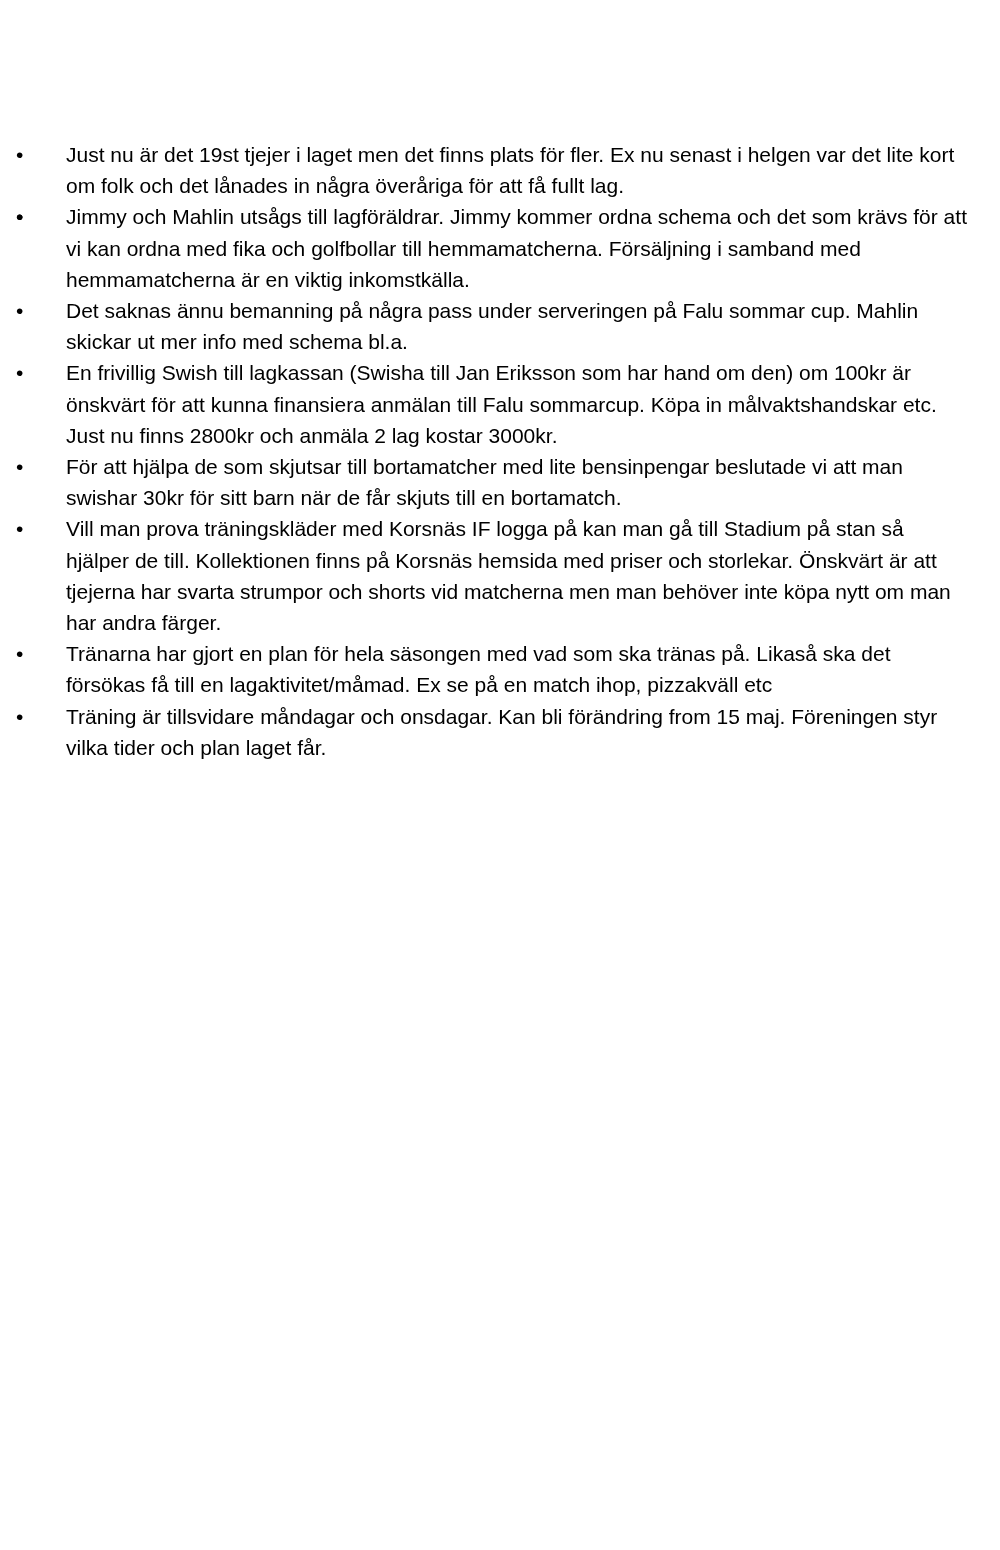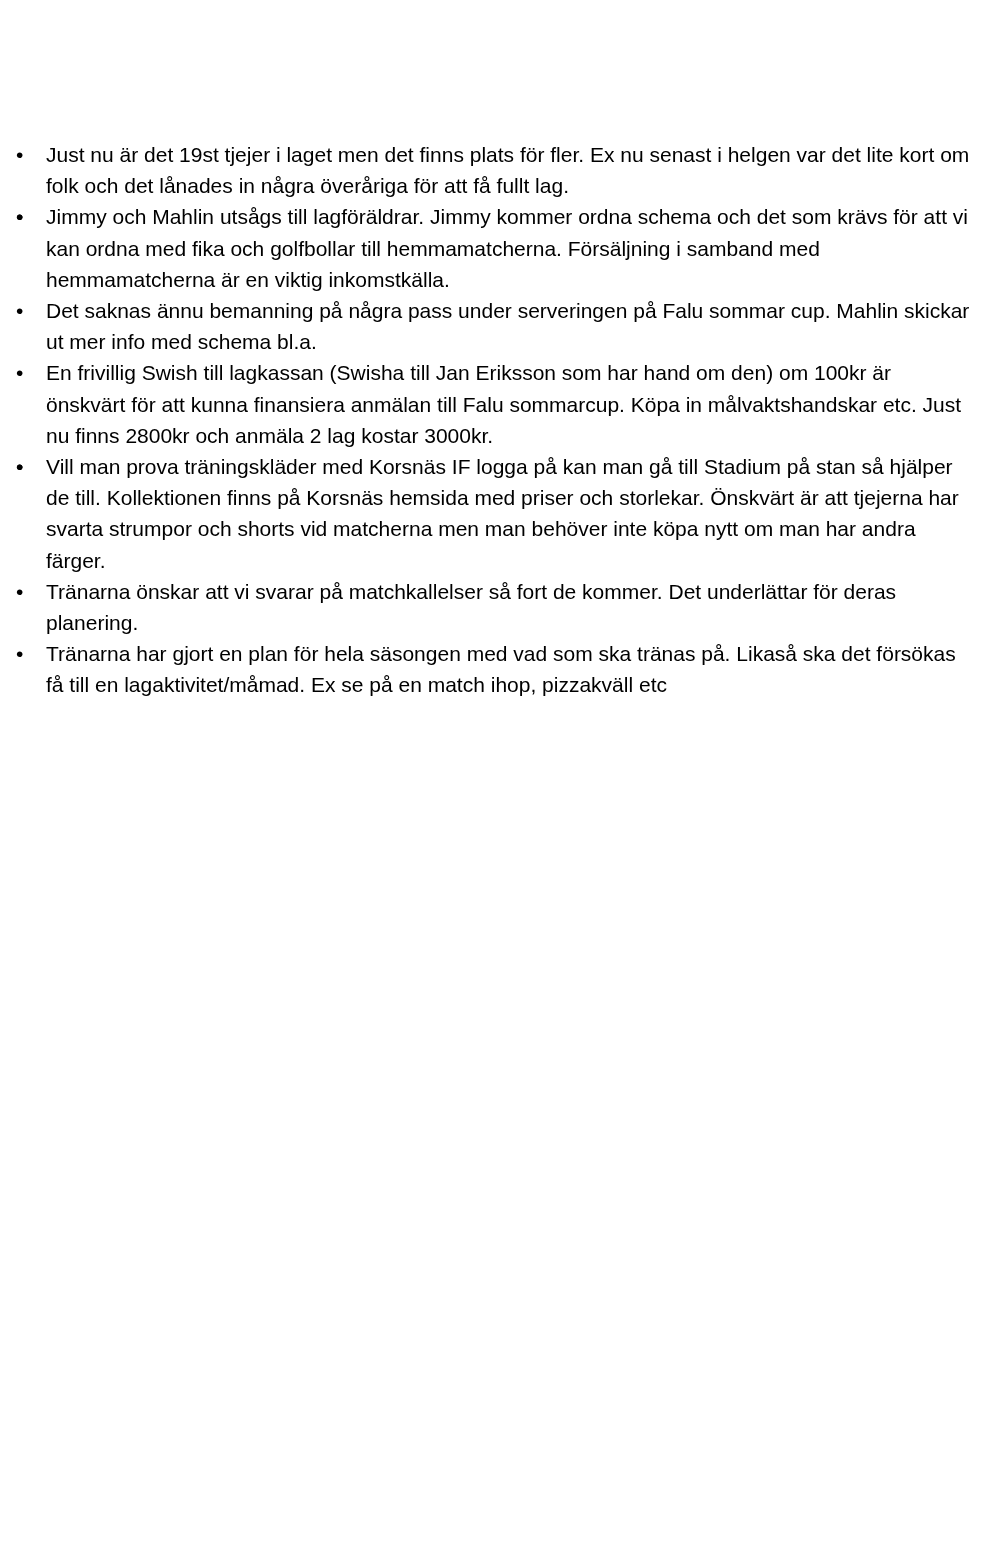--- a/index.html
+++ b/index.html
@@ -20,21 +20,21 @@
     padding-top: 139px;
   }
   ul.bullet-list {
     list-style: none;
     margin: 0;
     padding: 0;
   }
   ul.bullet-list > li {
     position: relative;
     margin-right: 30px;
-    padding-left: 46px;
+    padding-left: 66px;
     font-size: 21px;
     line-height: 31.2px;
     color: #000000;
     text-align: left;
   }
   .bullet-dot {
     position: absolute;
     left: 16px;
     top: 0;
     line-height: 31.2px;
@@ -64,27 +64,28 @@
     <li>
       <span class="bullet-dot"></span>
       <span>Det saknas ännu bemanning på några pass under serveringen på Falu sommar cup. Mahlin skickar ut mer info med schema bl.a.</span>
     </li>
     <li>
       <span class="bullet-dot"></span>
       <span>En frivillig Swish till lagkassan (Swisha till Jan Eriksson som har hand om den) om 100kr är önskvärt för att kunna finansiera anmälan till Falu sommarcup. Köpa in målvaktshandskar etc. Just nu finns 2800kr och anmäla 2 lag kostar 3000kr.</span>
     </li>
     <li>
       <span class="bullet-dot"></span>
+      <span>För att hjälpa de som skjutsar till bortamatcher med lite bensinpengar beslutade vi att man swishar 30kr för sitt barn när de får skjuts till en bortamatch.</span>
     </li>
     <li>
       <span class="bullet-dot"></span>
       <span>Vill man prova träningskläder med Korsnäs IF logga på kan man gå till Stadium på stan så hjälper de till. Kollektionen finns på Korsnäs hemsida med priser och storlekar. Önskvärt är att tjejerna har svarta strumpor och shorts vid matcherna men man behöver inte köpa nytt om man har andra färger.</span>
     </li>
     <li>
       <span class="bullet-dot"></span>
-      <span>Tränarna önskar att vi svarar på matchkallelser så fort de kommer. Det underlättar för deras planering.</span>
+      <span>Tränarna har gjort en plan för hela säsongen med vad som ska tränas på. Likaså ska det försökas få till en lagaktivitet/måmad. Ex se på en match ihop, pizzakväll etc</span>
     </li>
     <li>
       <span class="bullet-dot"></span>
-      <span>Tränarna har gjort en plan för hela säsongen med vad som ska tränas på. Likaså ska det försökas få till en lagaktivitet/måmad. Ex se på en match ihop, pizzakväll etc</span>
+      <span>Träning är tillsvidare måndagar och onsdagar. Kan bli förändring from 15 maj. Föreningen styr vilka tider och plan laget får.</span>
     </li>
   </ul>
 </div>
 
 </body></html>

